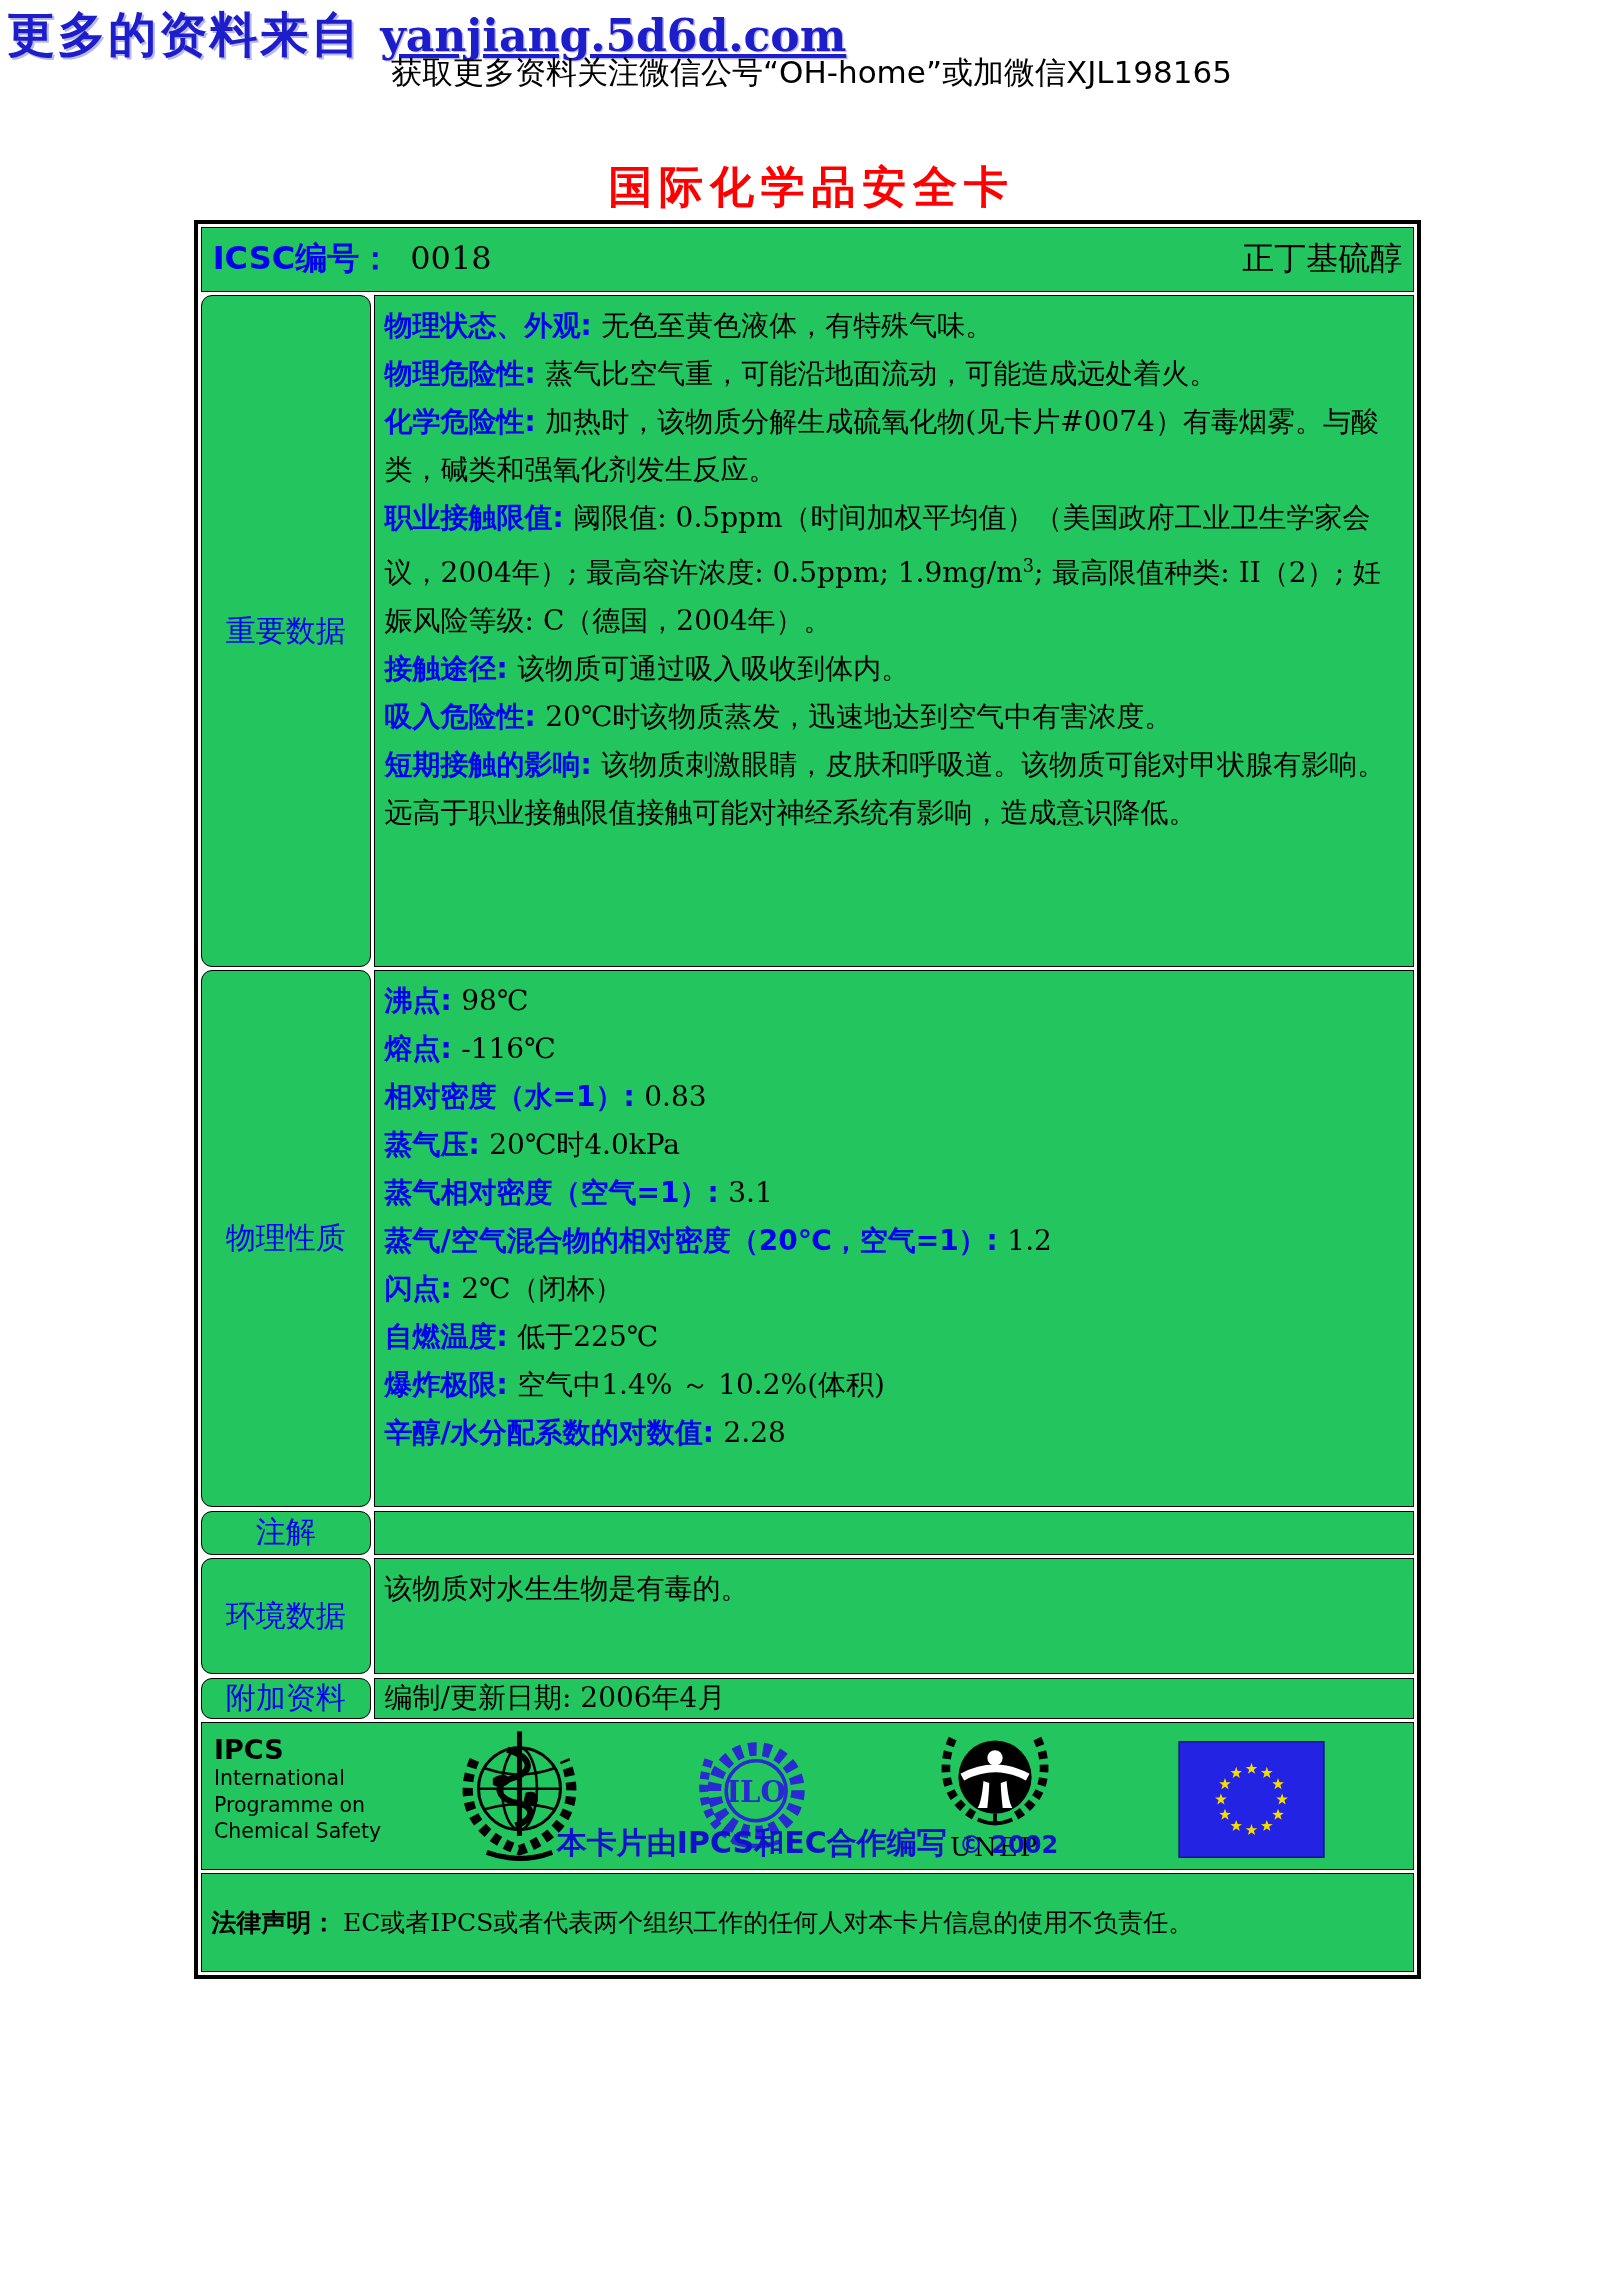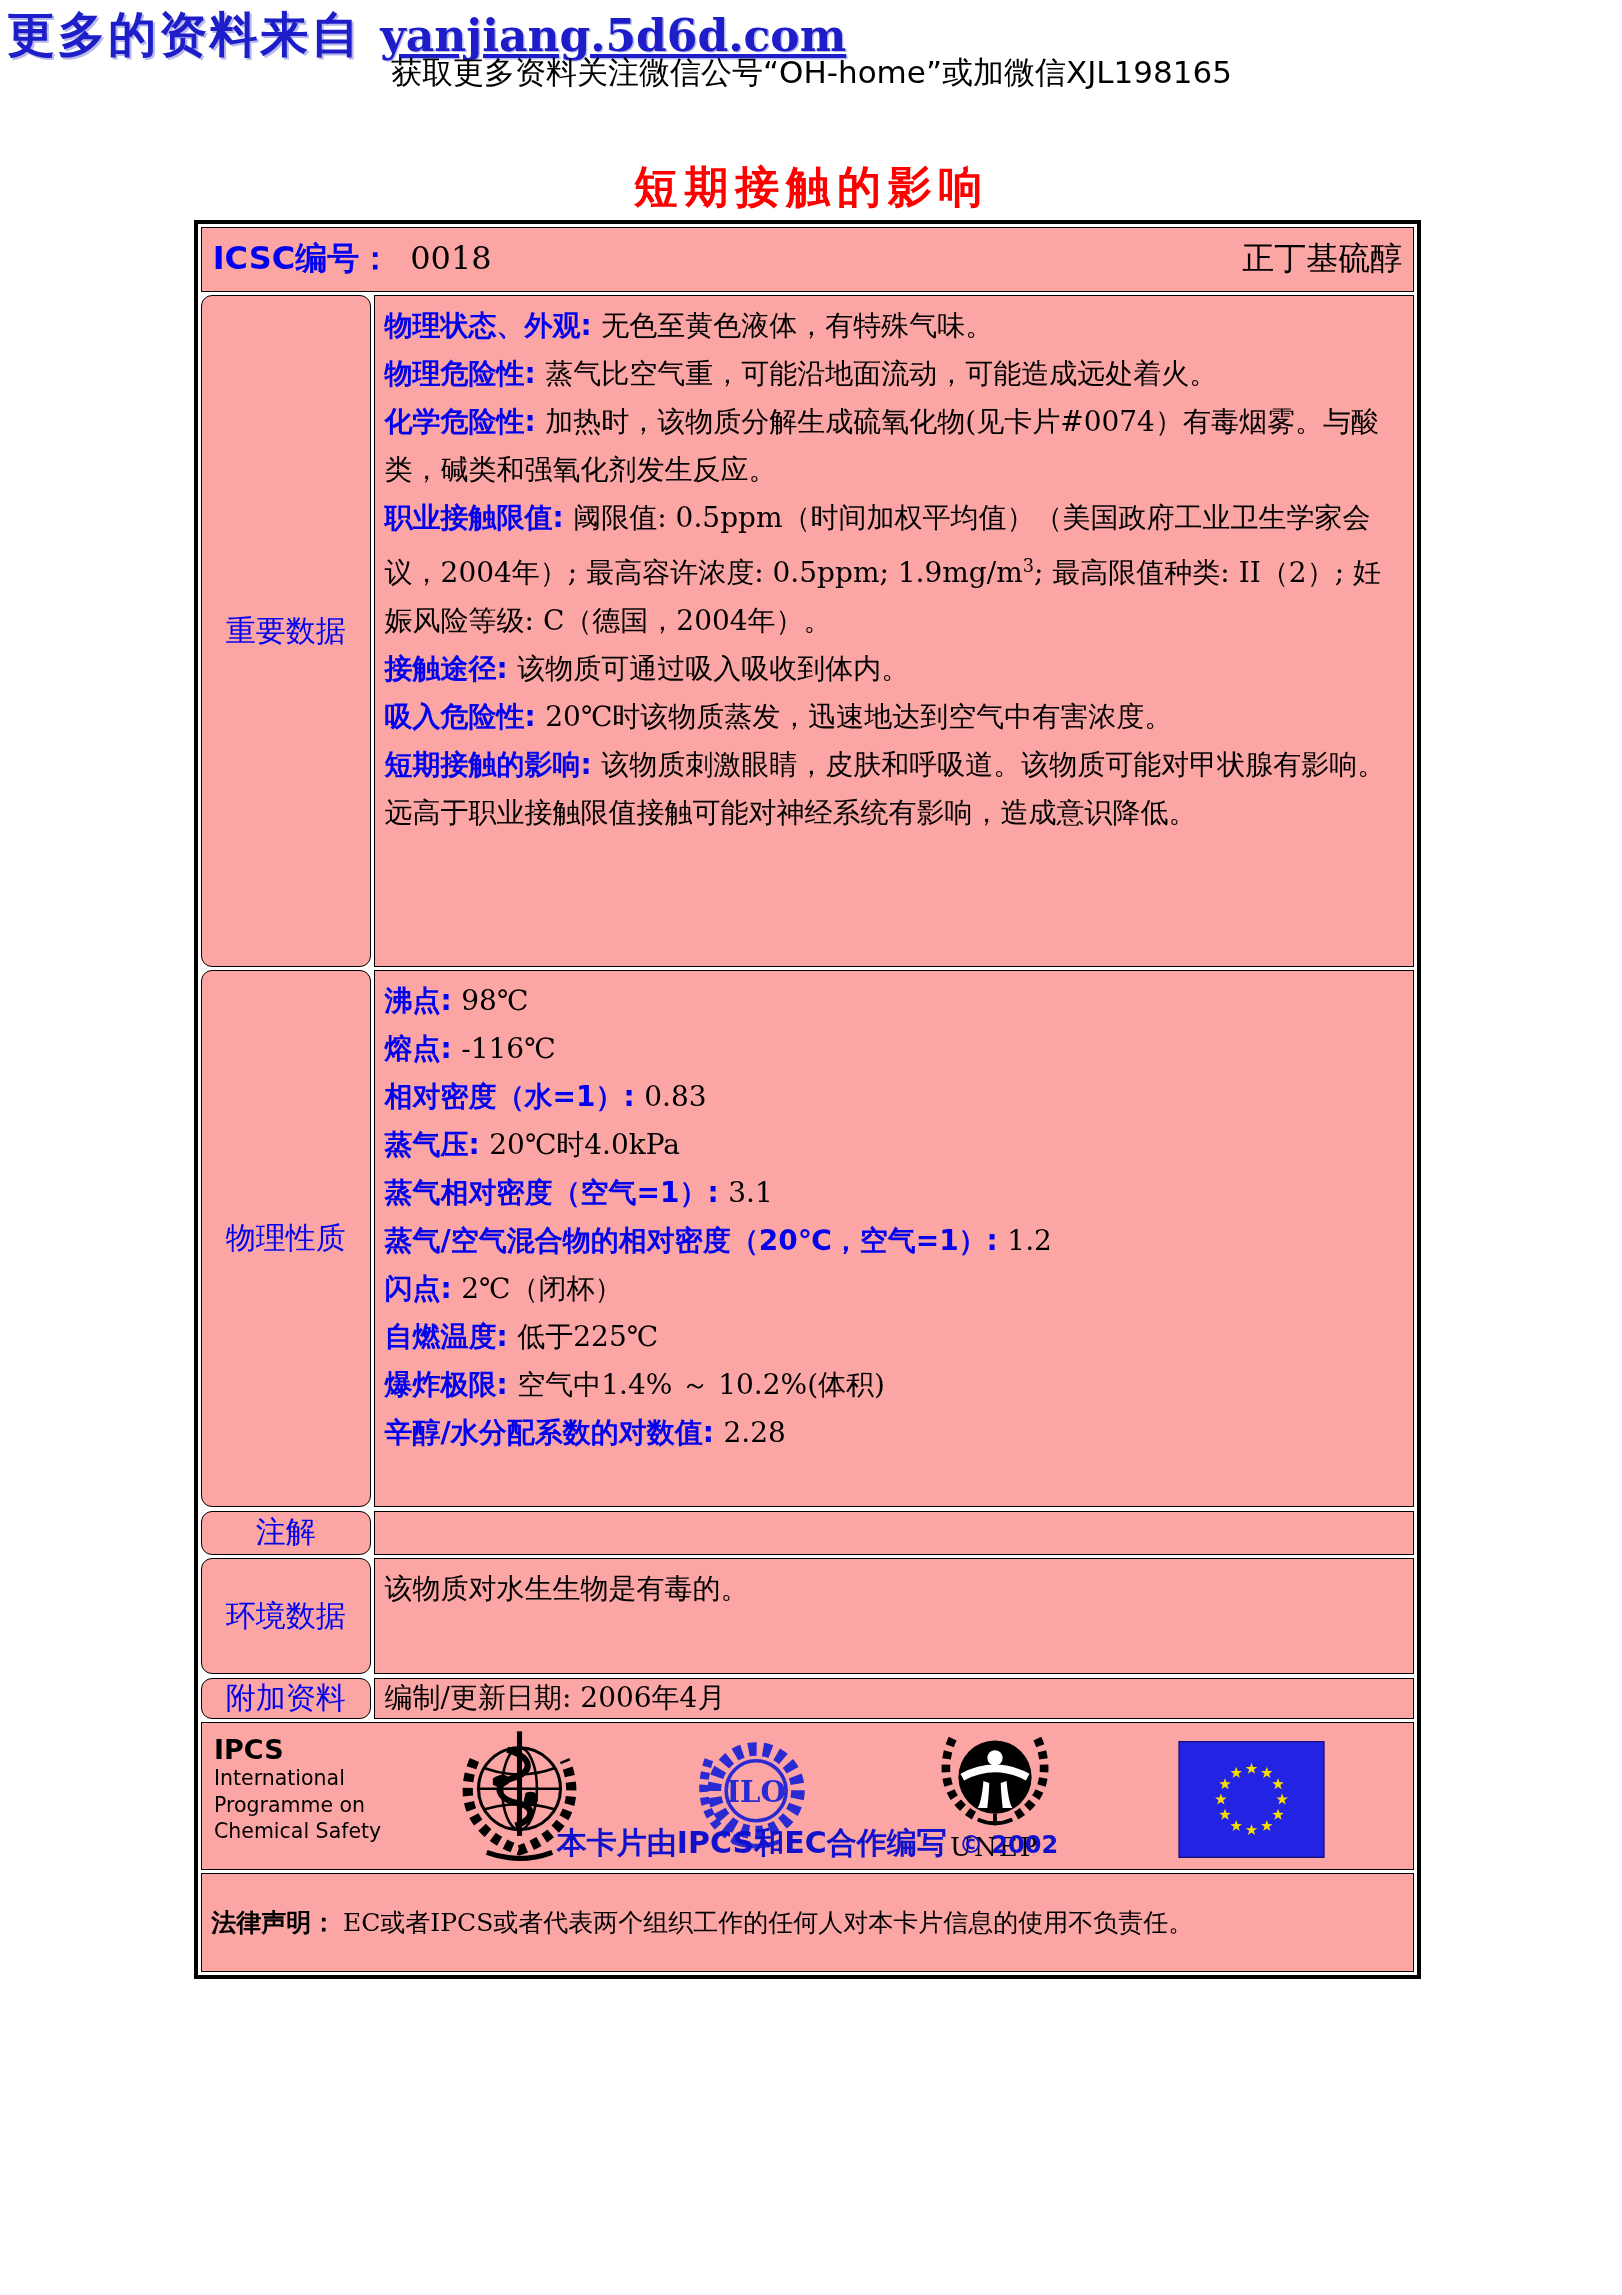--- a/index.html
+++ b/index.html
@@ -21,21 +21,21 @@
   .doc-title { position: absolute; left: 0; top: 158px; width: 1623px;
                text-align: center; color: #fe0000; font-weight: bold;
                font-size: 44px; letter-spacing: 6.8px;
                font-family: "DejaVu Serif", serif; }
 
   
   .card { position: absolute; left: 194px; top: 220px; width: 1227px;
           border: 4.1px solid #000; padding: 2.7px;
           display: flex; flex-direction: column; gap: 3.4px; background: #fff; }
   .trow { display: flex; gap: 3.4px; }
-  .cell { border: 1.4px solid #000; background: #fca5a5; }
+  .cell { border: 1.4px solid #000; background: #22c55e; }
 
   .icsc-cell { flex: 1; height: 65px; display: flex; align-items: center;
                justify-content: space-between; padding: 0 11px; font-size: 32px; }
   .icsc-left  { display: flex; align-items: baseline; }
   .icsc-label { color: #0202ee; font-weight: bold; }
   .icsc-number{ font-family: "DejaVu Serif", serif; margin-left: 19px; }
   .chem-name  { font-family: "DejaVu Serif", serif; }
 
   .label-cell { flex: 0 0 170px; display: flex; align-items: center;
                 justify-content: center; color: #0202ee; font-weight: normal;
@@ -82,21 +82,21 @@
 <body>
 
 <div>
 
   <div class="banner">
     <span class="banner-cn">更多的资料来自</span>
     <span class="banner-site">yanjiang.5d6d.com</span>
   </div>
   <div class="subtitle">获取更多资料关注微信公号“OH-home”或加微信XJL198165</div>
 
-  <div class="doc-title">短期接触的影响</div>
+  <div class="doc-title">国际化学品安全卡</div>
 
   <div class="card">
 
     <div class="trow">
       <div class="cell icsc-cell">
         <span class="icsc-left">
           <span class="icsc-label">ICSC编号：</span>
           <span class="icsc-number">0018</span>
         </span>
         <span class="chem-name">正丁基硫醇</span>

